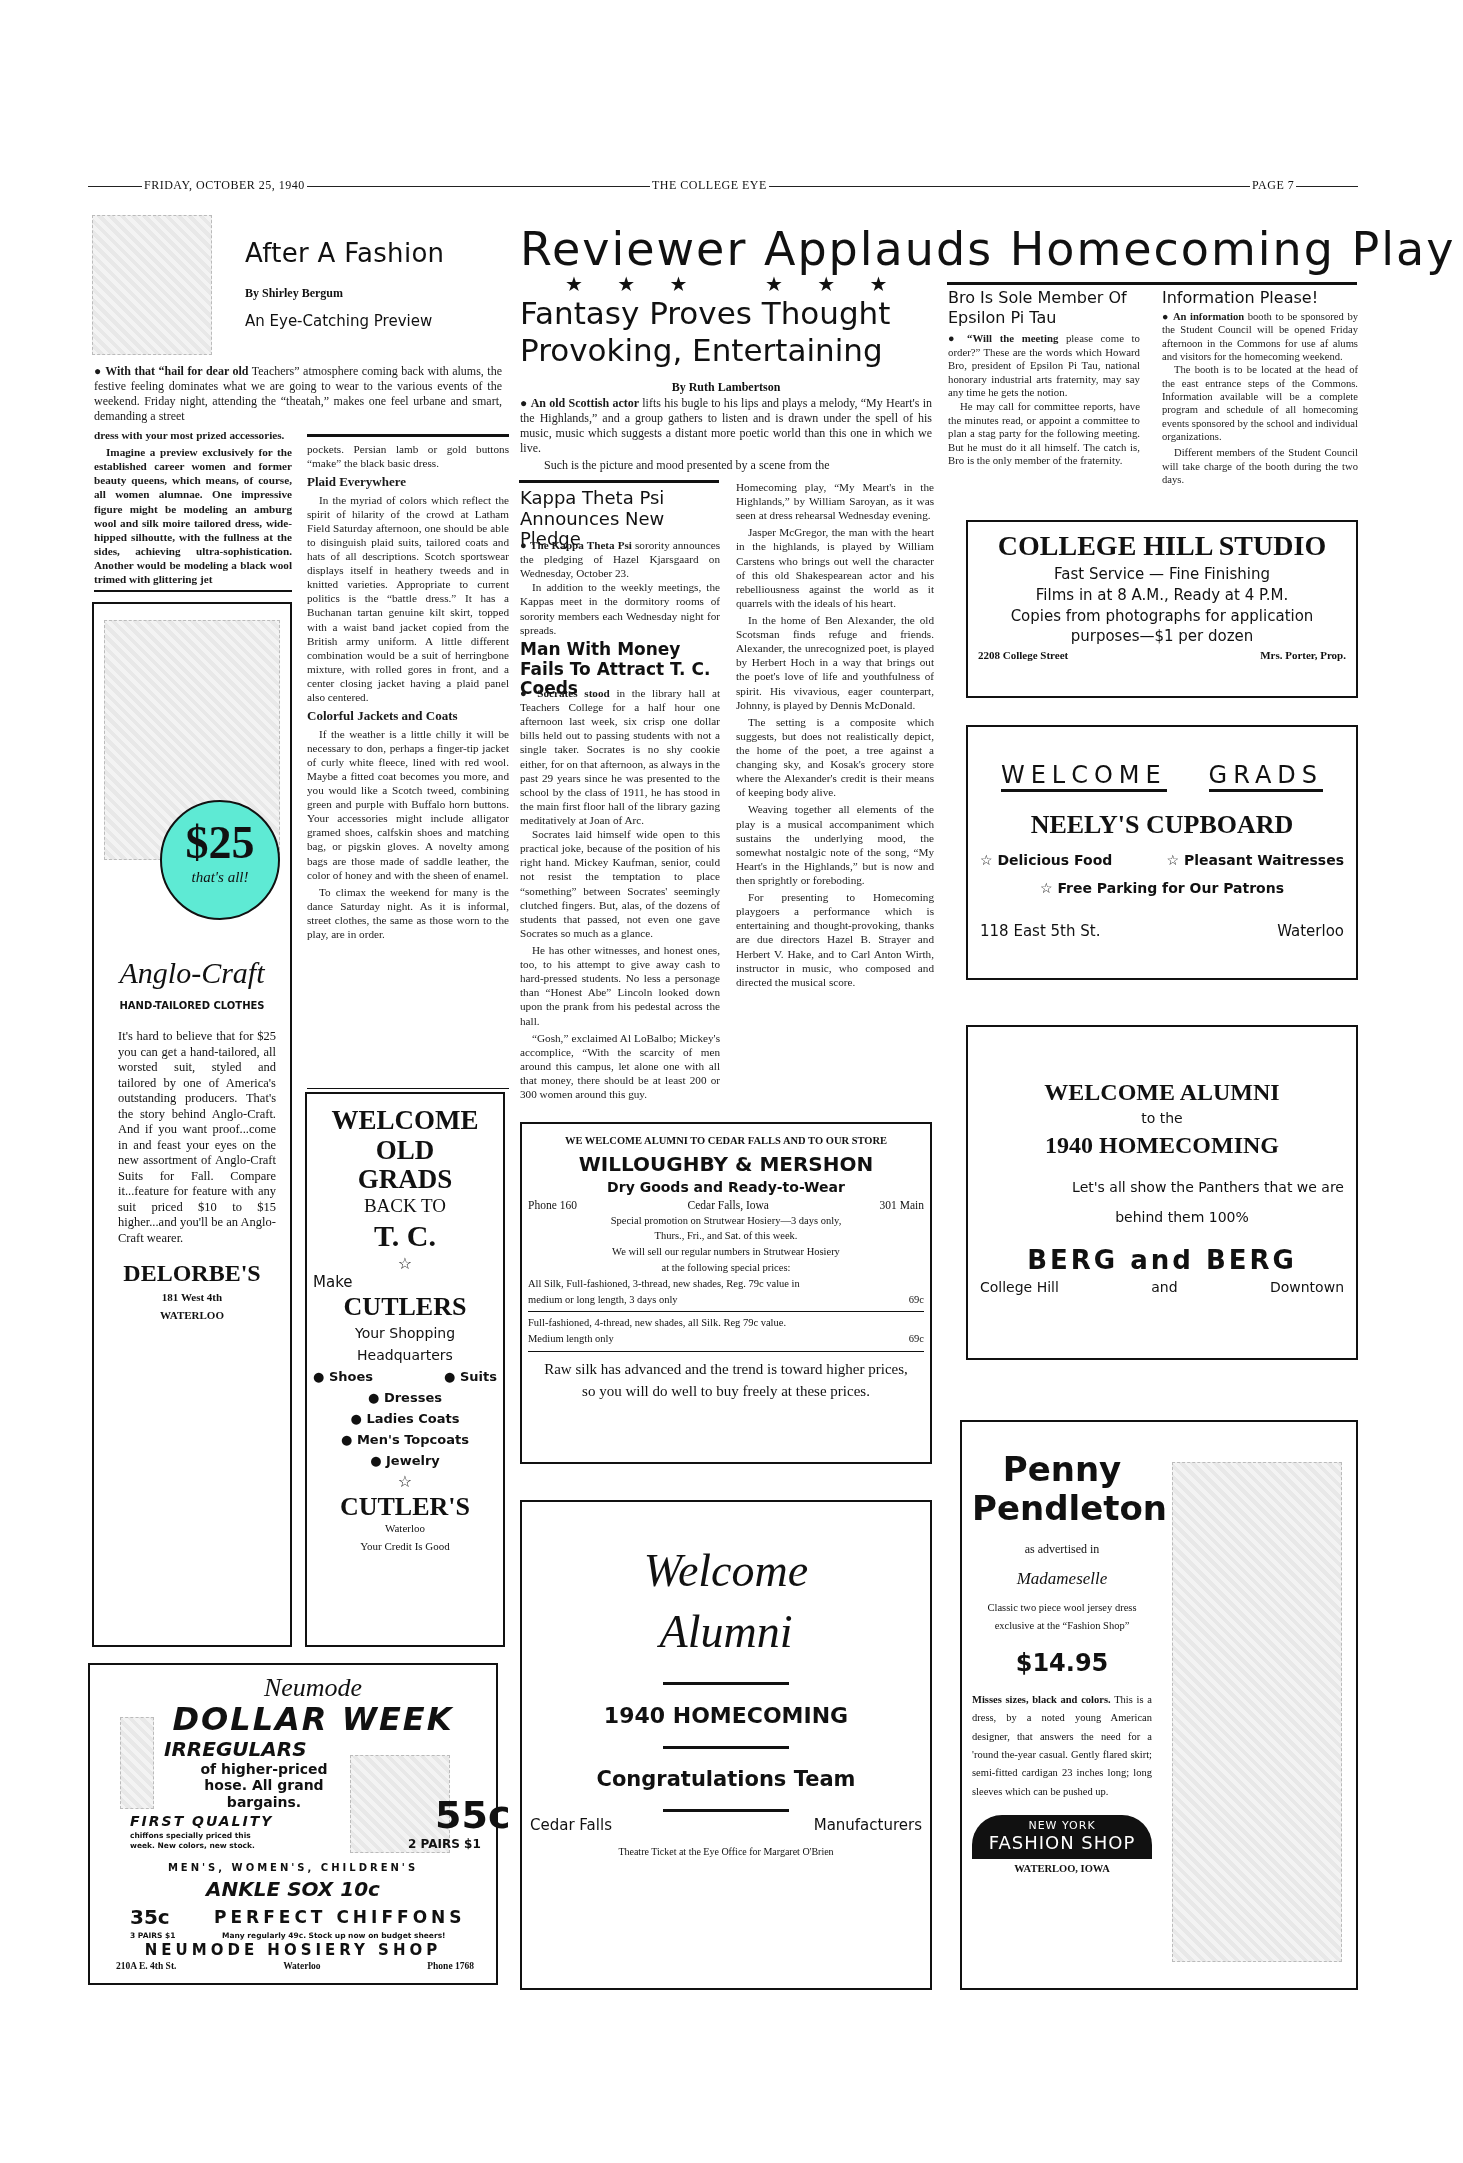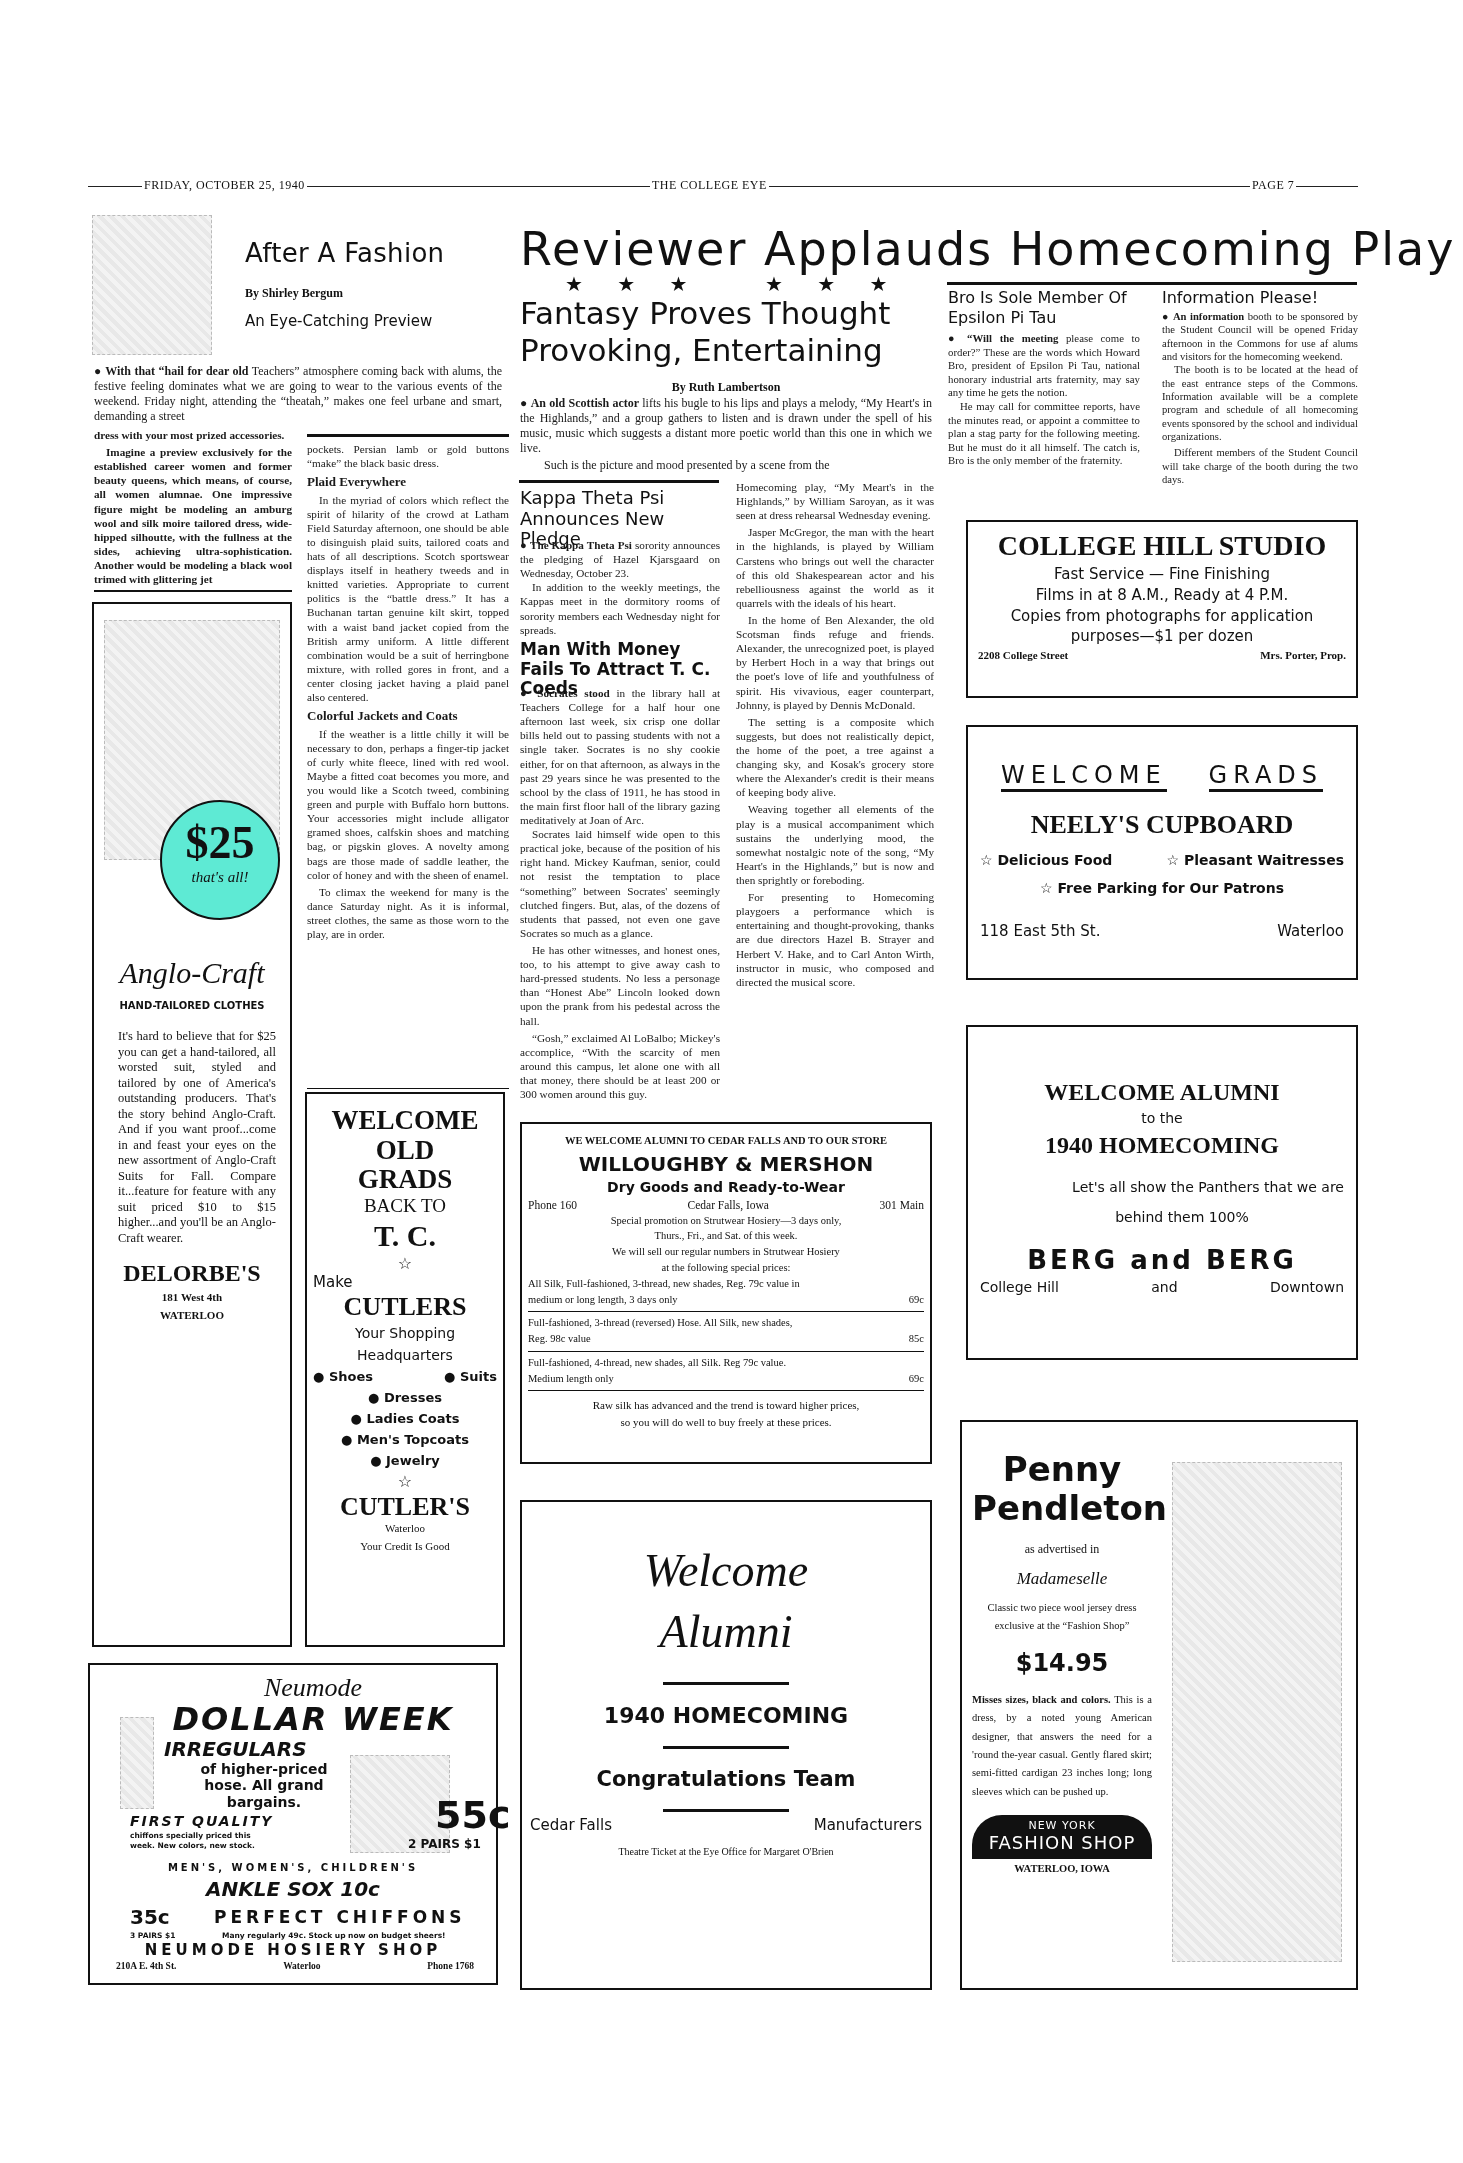--- a/index.html
+++ b/index.html
@@ -189,35 +189,28 @@
   </div>
   <div class="lib" style="font-size:10.5px; line-height:1.55;">
     <div style="border-bottom:1px solid #111; padding-bottom:3px;">
       <div>All Silk, Full-fashioned, 3-thread, new shades, Reg. 79c value in</div>
       <div class="row-between">
           <span>medium or long length, 3 days only</span>
           <span>69c</span>
         </div>
     </div>
     <div style="border-bottom:1px solid #111; padding:3px 0;">
-      <div>Full-fashioned, 3-thread (reversed) Hose. All Silk, new shades,</div>
-      <div class="row-between">
-          <span>Reg. 98c value</span>
-          <span>85c</span>
-        </div>
-    </div>
-    <div style="border-bottom:1px solid #111; padding:3px 0;">
       <div>Full-fashioned, 4-thread, new shades, all Silk. Reg 79c value.</div>
       <div class="row-between">
           <span>Medium length only</span>
           <span>69c</span>
         </div>
     </div>
   </div>
-  <div class="lib center" style="font-size:11px; line-height:1.5; margin-top:6px;">
+  <div class="lib center" style="font-size:15px; line-height:1.5; margin-top:6px;">
     <div>Raw silk has advanced and the trend is toward higher prices,</div>
     <div>so you will do well to buy freely at these prices.</div>
   </div>
 </div>
 
 <div class="box" style="left:520px; top:1500px; width:412px; height:490px; padding:10px 8px;">
   <div class="lib center" style="font-size:46px; font-style:italic; margin-top:32px;">Welcome</div>
   <div class="lib center" style="font-size:46px; font-style:italic; margin-top:8px;">Alumni</div>
   <div class="rule" style="position:relative; margin:24px auto 0; width:126px; height:3px;"></div>
   <div class="sans bold center" style="font-size:22px; margin-top:18px;">1940 HOMECOMING</div>

